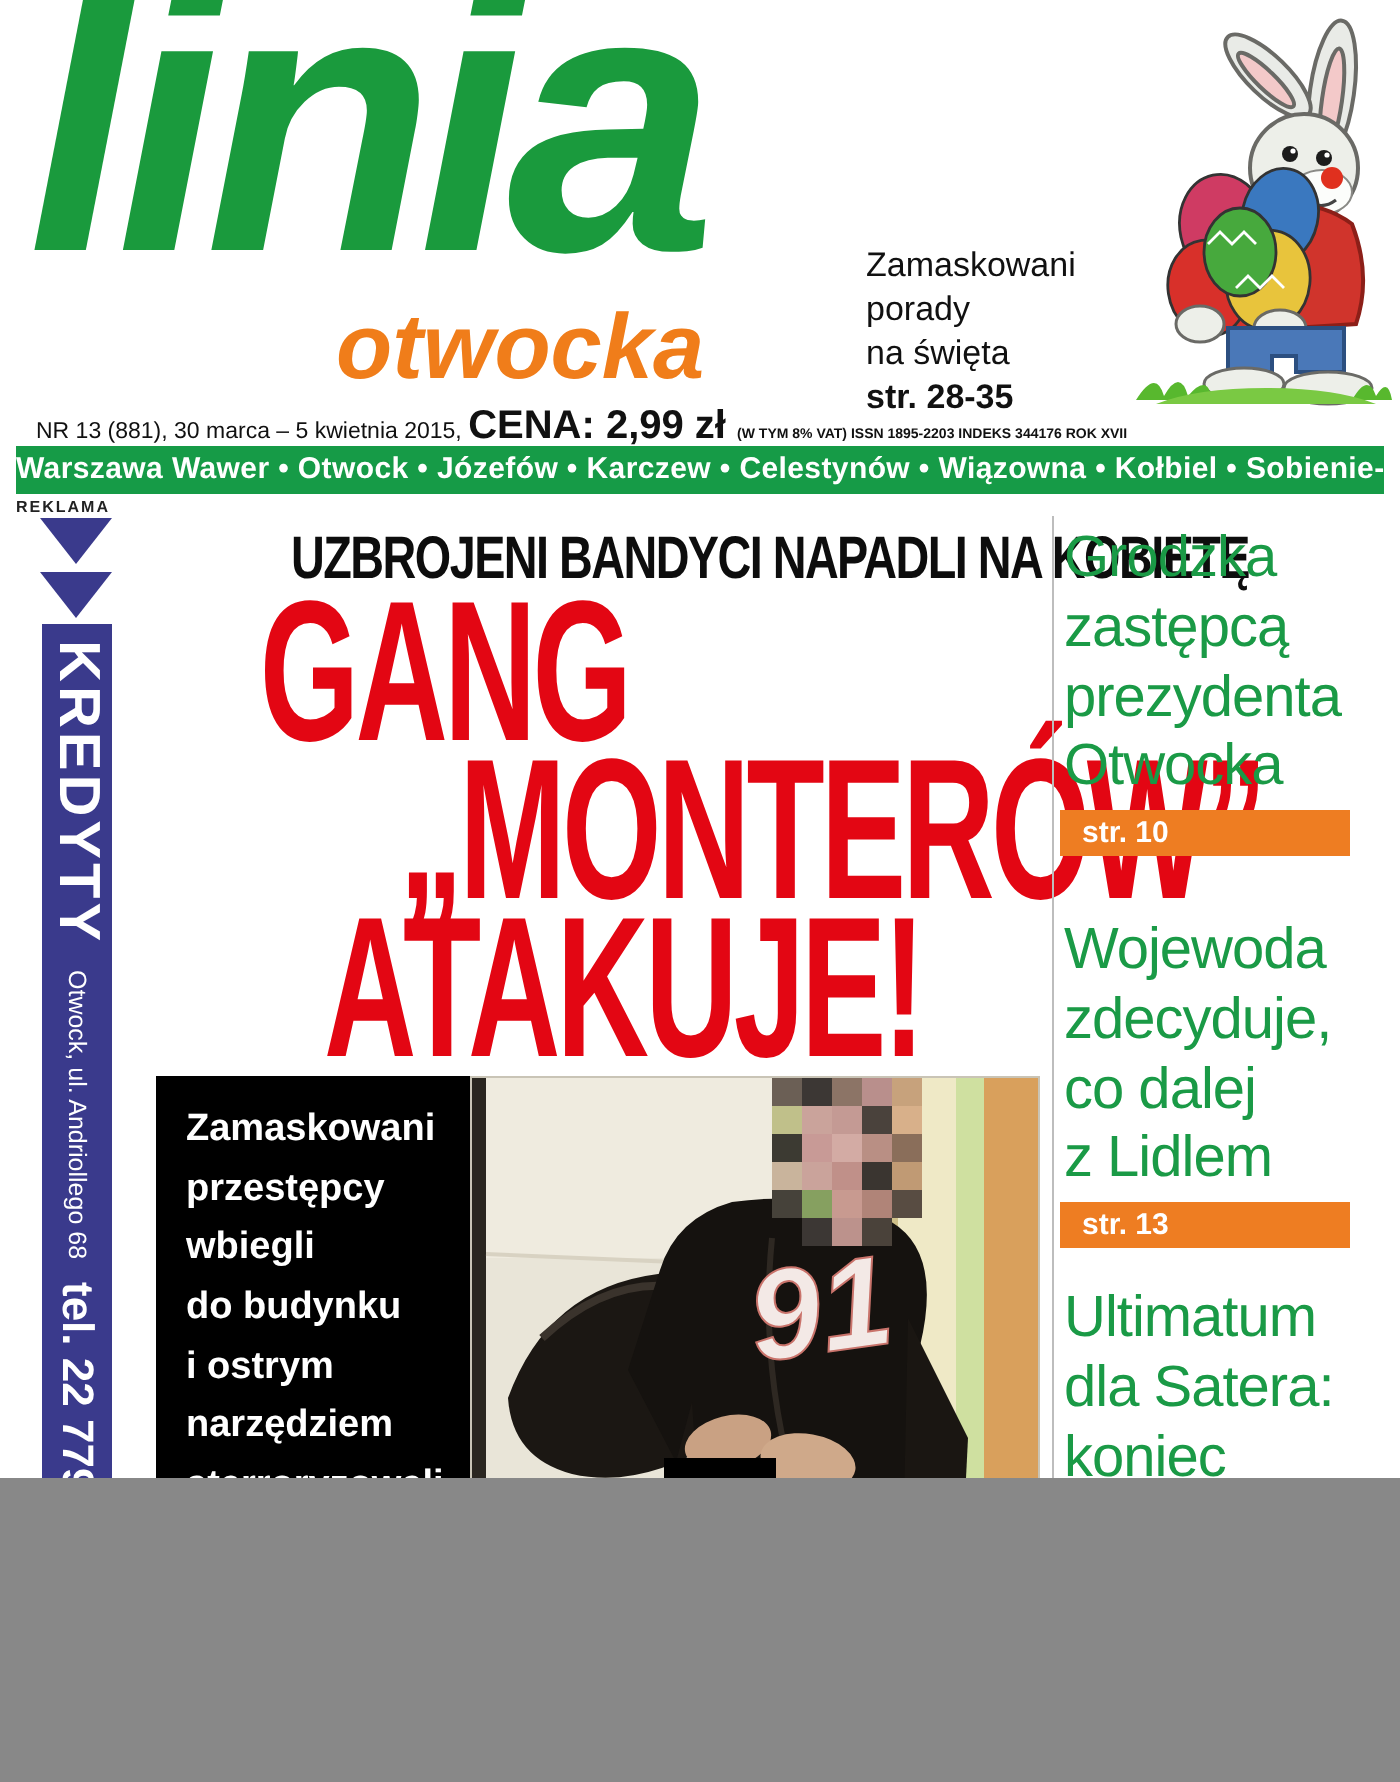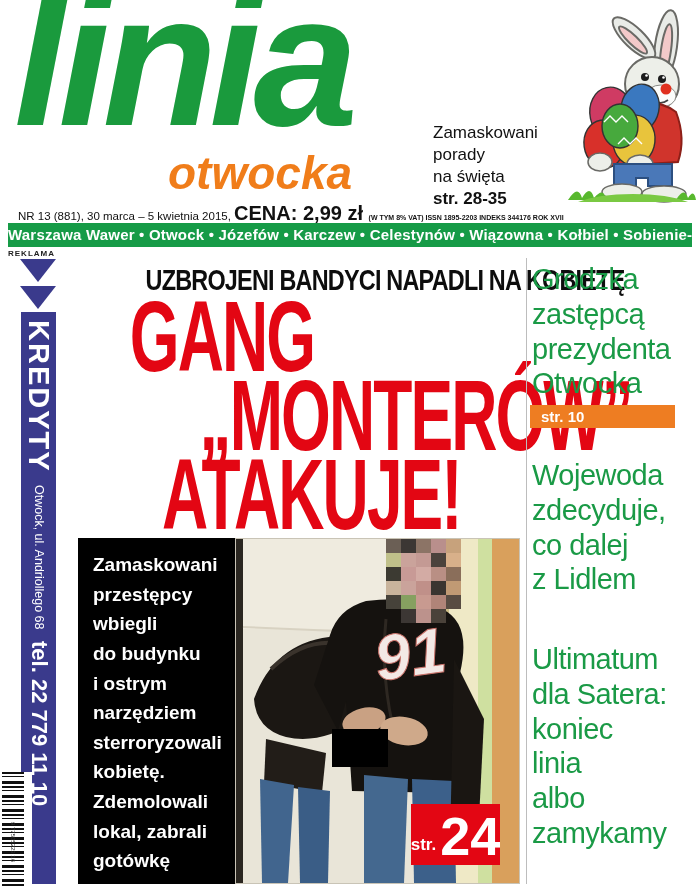--- a/index.html
+++ b/index.html
@@ -1,18 +1,18 @@
 <!DOCTYPE html>
 <html><head>
 <meta charset="utf-8">
 <style>
   * { margin:0; padding:0; box-sizing:border-box; }
   html,body { background:#888; }
   .page {
-    position:relative; width:700px; height:891px; margin:0 auto;
+    position:relative; width:700px; height:739px; margin:0 auto;
     background:#fff; overflow:hidden;
     font-family:"Liberation Sans","DejaVu Sans",sans-serif;
   }
   .abs { position:absolute; }
 
   
   .logo {
     left:14px; top:-34px; font-size:188px; line-height:1;
     font-weight:bold; font-style:italic; color:#1a9a3d; letter-spacing:-8px;
   }
@@ -281,20 +281,21 @@
   <div class="abs teaser-title t1">Grodzka
 zastępcą
 prezydenta
 Otwocka</div>
   <div class="abs teaser-badge b1">str. 10</div>
 
   <div class="abs teaser-title t2">Wojewoda
 zdecyduje,
 co dalej
 z Lidlem</div>
+  <div class="abs teaser-badge b2">str. 13</div>
 
   <div class="abs teaser-title t3">Ultimatum
 dla Satera:
 koniec
 linia
 albo
 zamykamy</div>
 
 </div>
 

